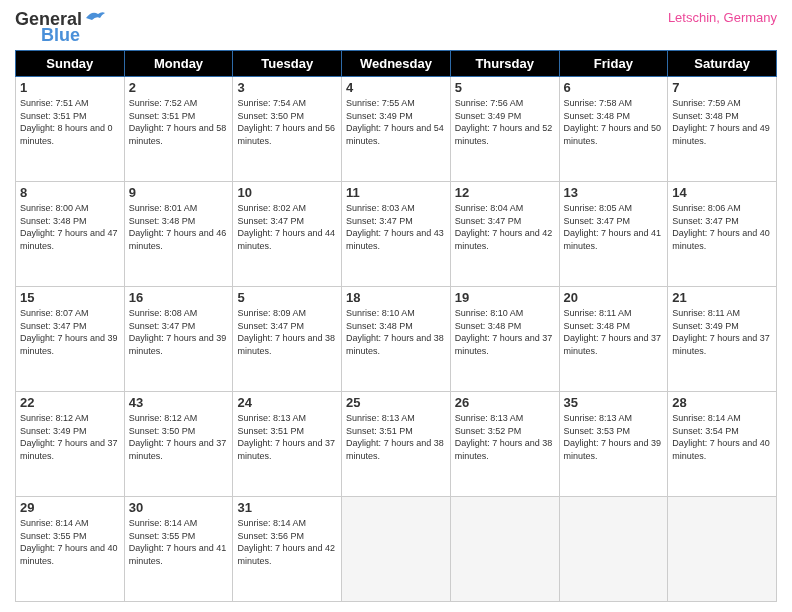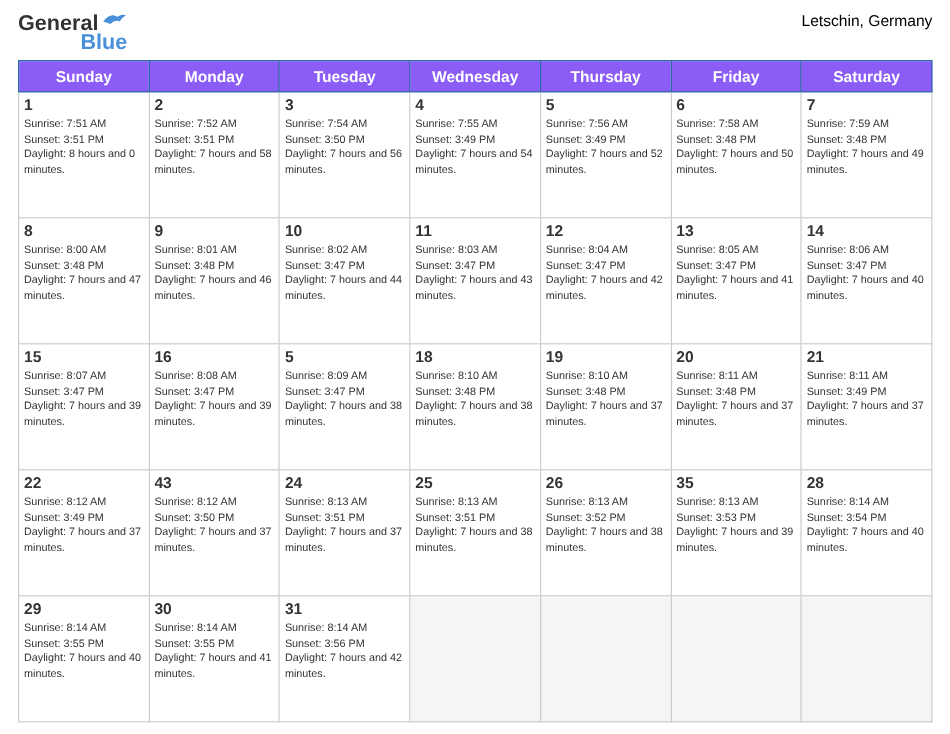--- a/index.html
+++ b/index.html
@@ -19,52 +19,52 @@
     }
     .header {
       display: flex;
       justify-content: space-between;
       align-items: flex-start;
       margin-bottom: 6px;
     }
     .logo {
       display: flex;
       flex-direction: column;
-      align-items: flex-end;
+      align-items: center;
     }
     .logo-text {
       font-size: 18px;
       font-weight: bold;
       color: #333;
       line-height: 1;
     }
     .logo-text span {
       color: #4a90d9;
     }
     .title-section {
       text-align: right;
     }
     .month-title {
       font-size: 28px;
       font-weight: bold;
       color: #333;
     }
     .location {
       font-size: 13px;
-      color: #000000;
+      color: #ec4899;
     }
     .calendar {
       flex: 1;
       border: 1px solid #ccc;
       border-collapse: collapse;
       width: 100%;
       table-layout: fixed;
     }
     .calendar thead tr th {
-      background: #8b5cf6;
+      background: #000000;
       color: white;
       text-align: center;
       font-size: 13px;
       font-weight: bold;
       padding: 5px 2px;
       border: 1px solid #2d6aa8;
     }
     .calendar tbody tr td {
       border: 1px solid #ccc;
       vertical-align: top;

